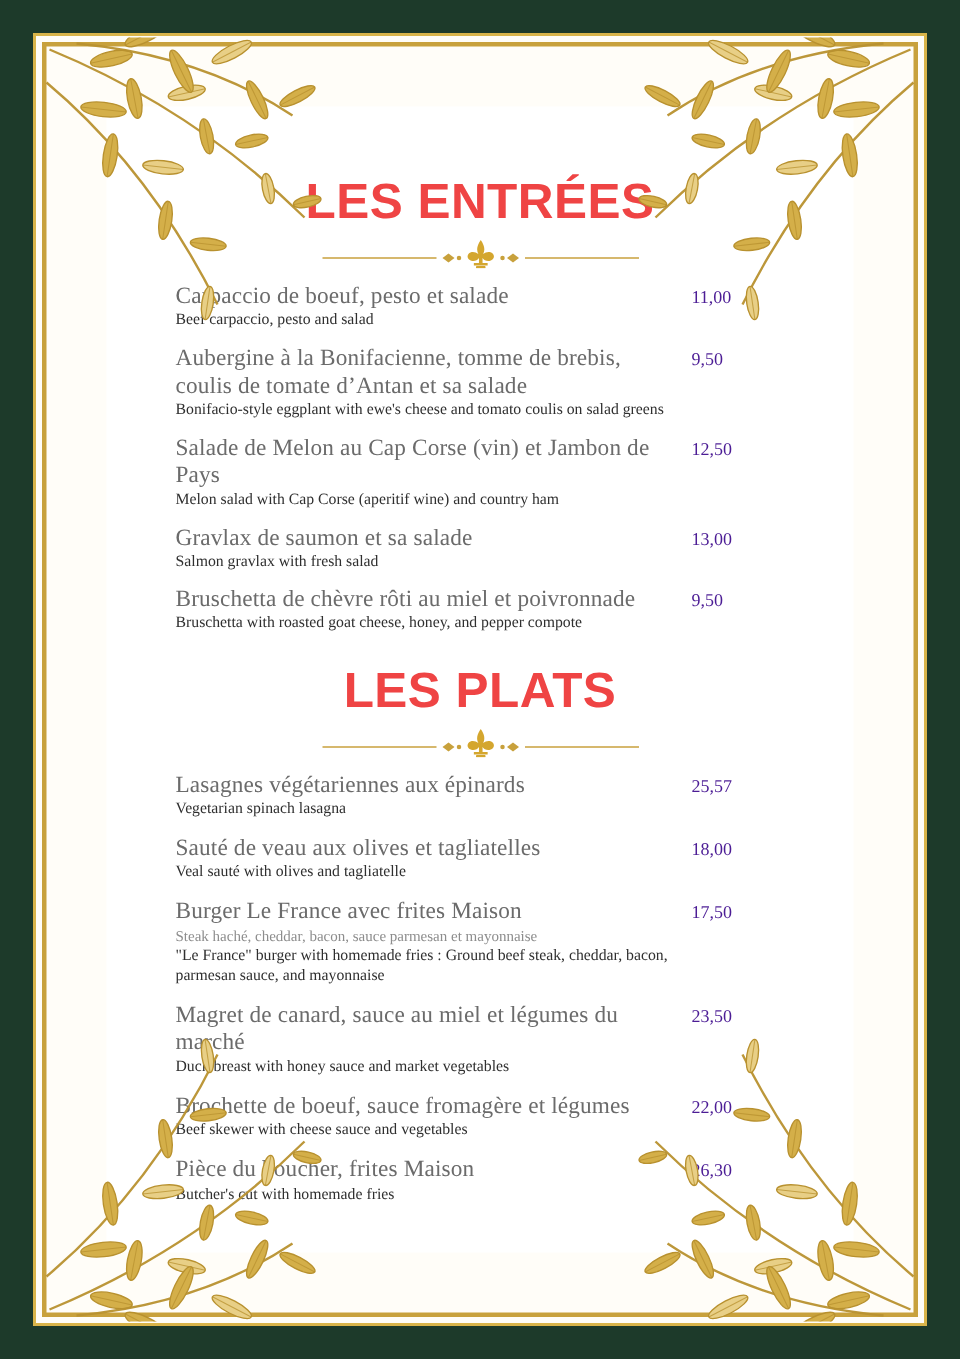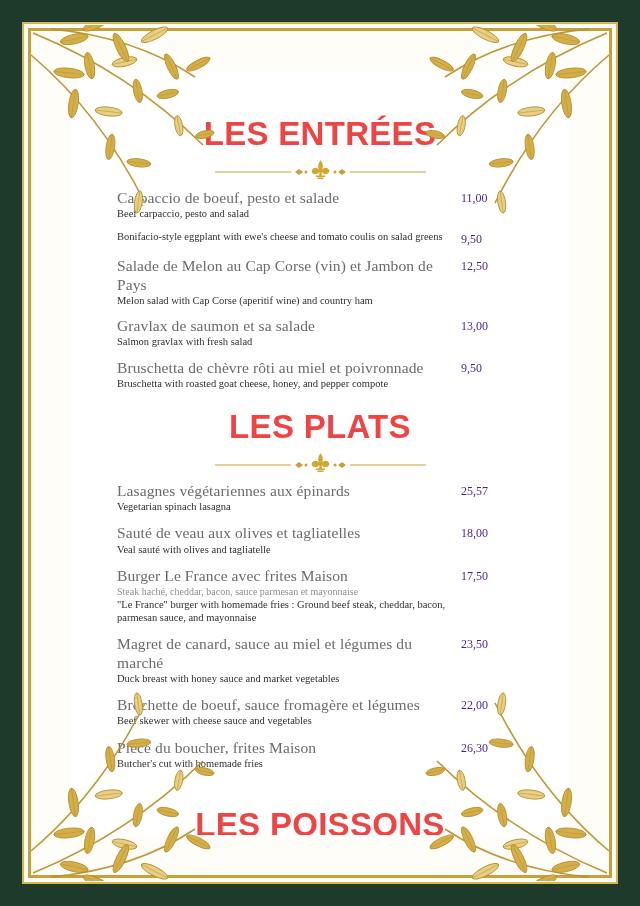--- a/index.html
+++ b/index.html
@@ -164,20 +164,21 @@
   </div>
             <div class="item">
               <div class="item-main">
                 <div class="item-name">Carpaccio de boeuf, pesto et salade</div>
                 <div class="item-sub-en">Beef carpaccio, pesto and salad</div>
               </div>
               <div class="item-price">11,00</div>
             </div>
             <div class="item">
               <div class="item-main">
+                <div class="item-name">Aubergine à la Bonifacienne, tomme de brebis, coulis de tomate d’Antan et sa salade</div>
                 <div class="item-sub-en">Bonifacio-style eggplant with ewe's cheese and tomato coulis on salad greens</div>
               </div>
               <div class="item-price">9,50</div>
             </div>
             <div class="item">
               <div class="item-main">
                 <div class="item-name">Salade de Melon au Cap Corse (vin) et Jambon de Pays</div>
                 <div class="item-sub-en">Melon salad with Cap Corse (aperitif wine) and country ham</div>
               </div>
               <div class="item-price">12,50</div>

